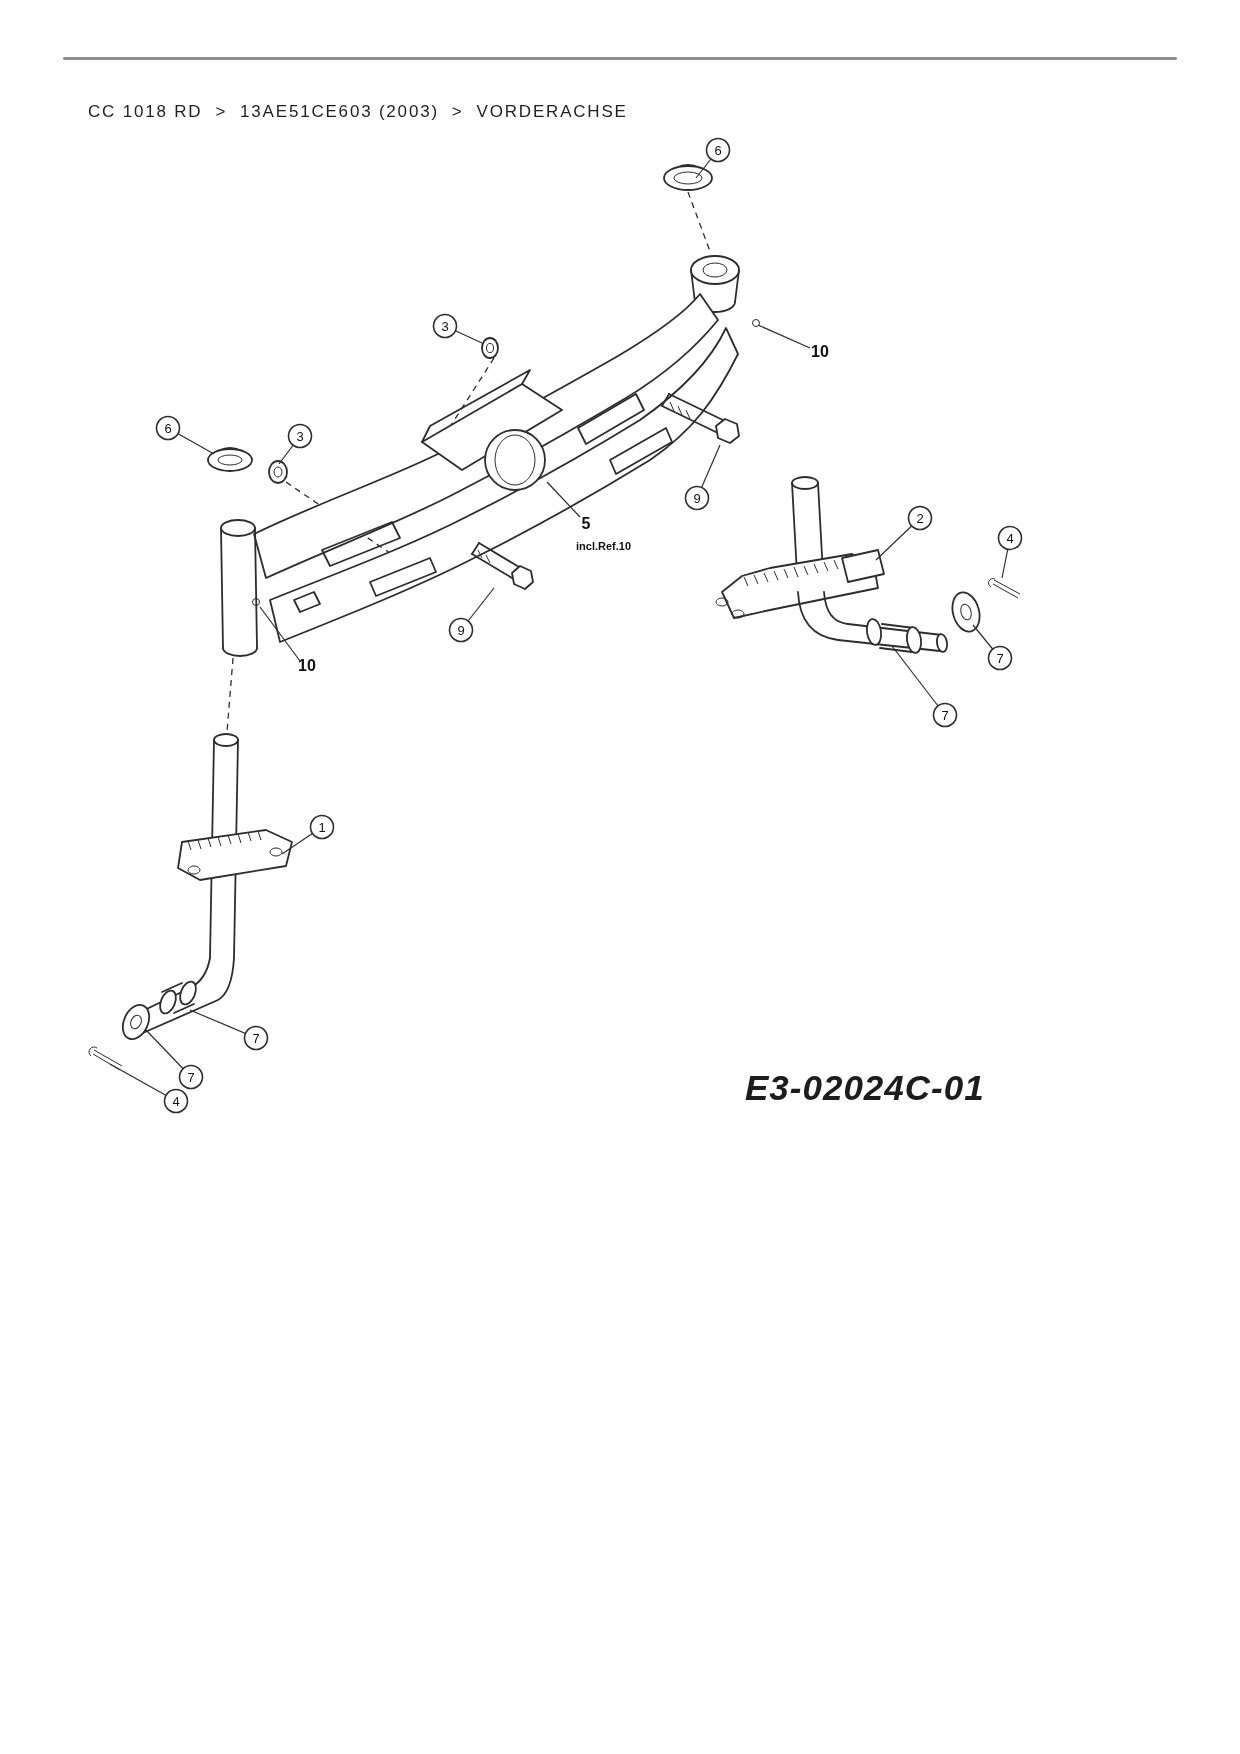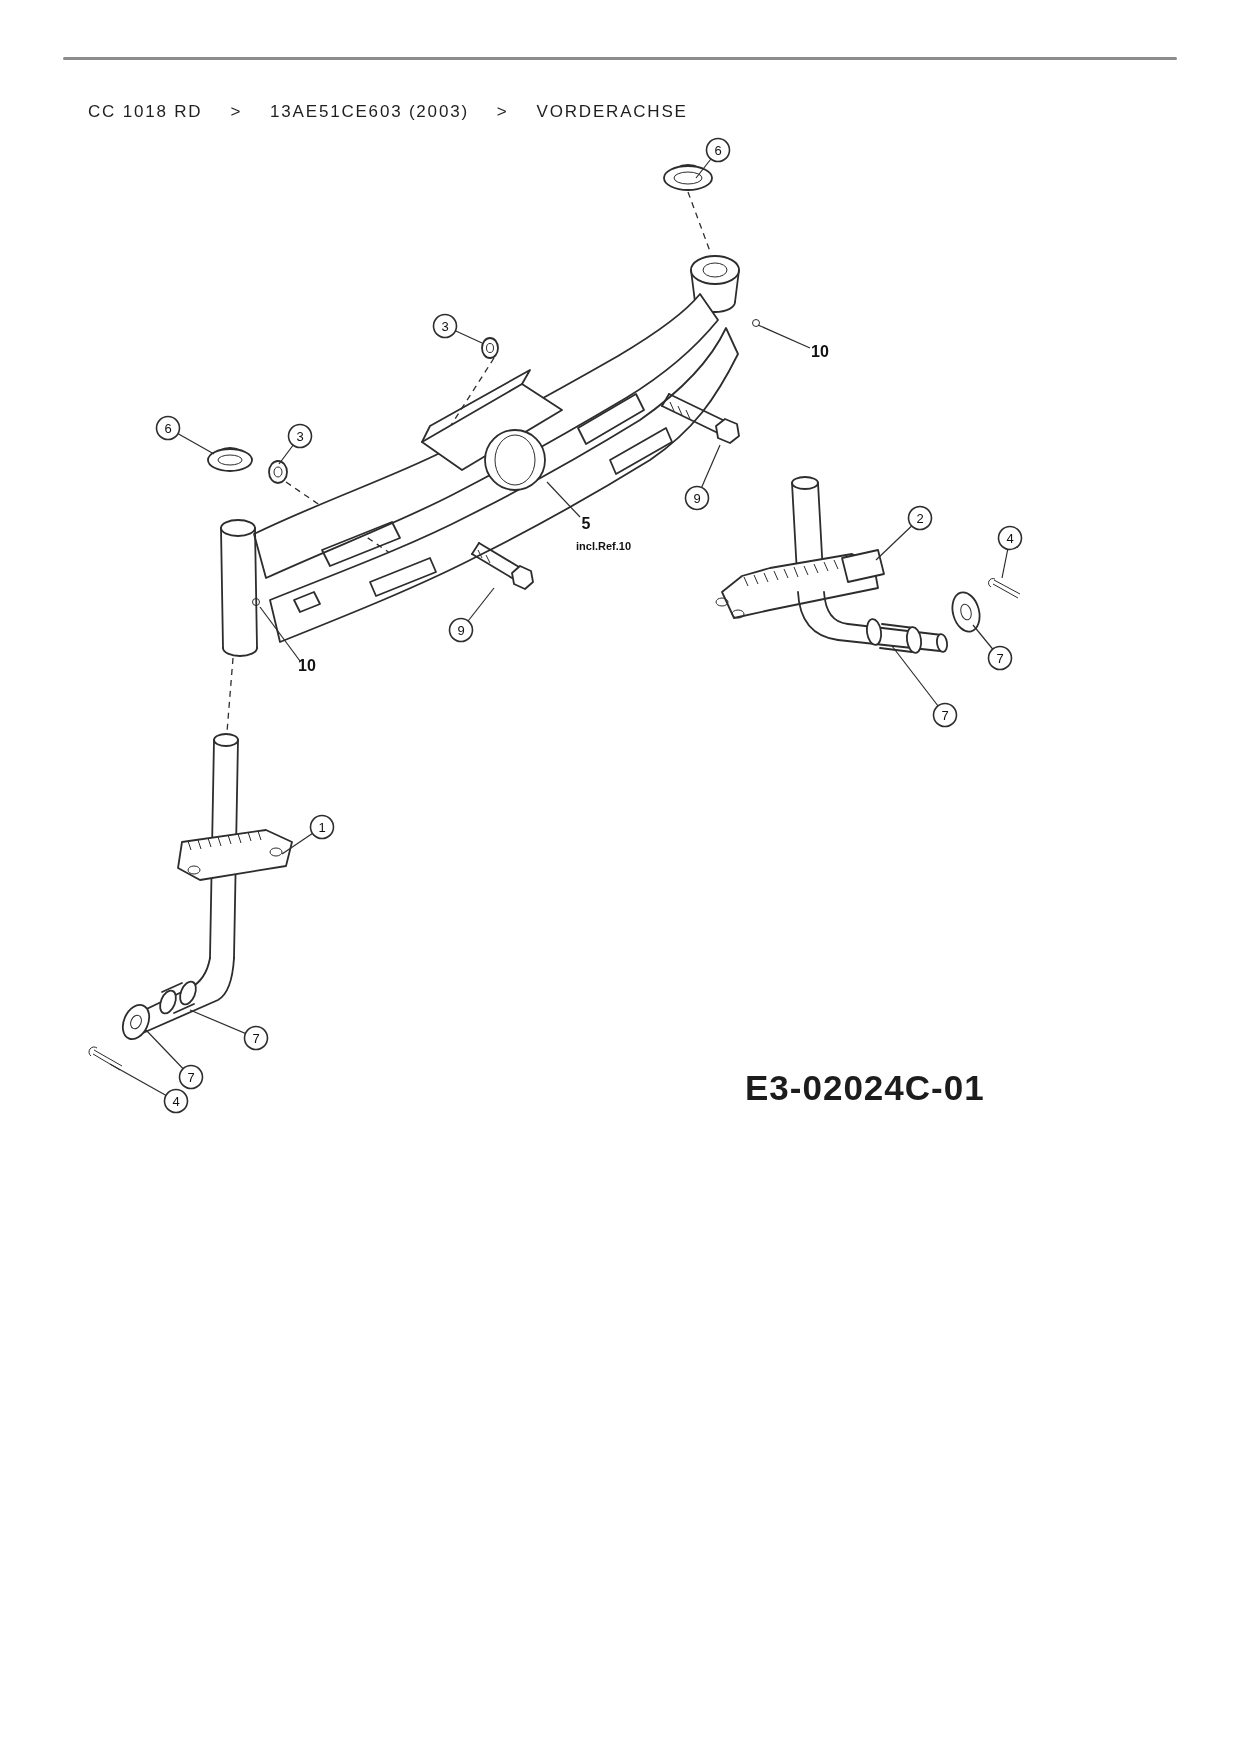--- a/index.html
+++ b/index.html
@@ -1,24 +1,24 @@
 <!DOCTYPE html>
 <html><head>
 <meta charset="utf-8">
 <style>
   html,body{margin:0;padding:0;background:#ffffff;}
   body{width:1240px;height:1754px;font-family:"Liberation Sans",sans-serif;position:relative;}
   .page{position:relative;width:1240px;height:1754px;background:#fff;overflow:hidden;}
   .top-rule{position:absolute;left:63px;top:57px;width:1114px;height:3px;background:#8c8c8c;border-radius:2px;}
-  .breadcrumb{position:absolute;left:88px;top:102px;font-size:17px;letter-spacing:1.8px;color:#1f1f1f;display:flex;gap:28px;align-items:baseline;white-space:nowrap;}
+  .breadcrumb{position:absolute;left:88px;top:102px;font-size:17px;letter-spacing:1.8px;color:#1f1f1f;display:flex;gap:13px;align-items:baseline;white-space:nowrap;}
   .breadcrumb a{color:#1f1f1f;text-decoration:none;cursor:pointer;}
   .breadcrumb .sep{color:#1f1f1f;}
   .diagram{position:absolute;left:70px;top:130px;width:1000px;height:1040px;}
   .diagram svg{position:absolute;left:0;top:0;}
-  .code{position:absolute;left:675px;top:938px;font-size:35px;font-weight:700;color:#1c1c1c;letter-spacing:1px;font-family:"Liberation Sans",sans-serif;}
+  .code{position:absolute;left:675px;top:938px;font-size:35px;font-weight:700;color:#1c1c1c;letter-spacing:1px;font-family:"Liberation Sans",sans-serif;font-style:italic;}
   .leader{stroke:#2d2d2d;stroke-width:1.2;}
   .callout-circle{fill:#ffffff;stroke:#2d2d2d;stroke-width:1.6;}
   .callout-num{font-size:13px;fill:#111;text-anchor:middle;font-family:"Liberation Sans",sans-serif;}
   .plain-num{font-size:16px;font-weight:700;fill:#111;text-anchor:middle;font-family:"Liberation Sans",sans-serif;}
   .plain-sub{font-size:11px;font-weight:700;fill:#111;font-family:"Liberation Sans",sans-serif;}
   .ink{stroke:#2d2d2d;fill:none;stroke-width:1.8;stroke-linejoin:round;stroke-linecap:round;}
   .ink-fill{stroke:#2d2d2d;fill:#ffffff;stroke-width:1.8;stroke-linejoin:round;}
   .dash{stroke:#2d2d2d;stroke-width:1.3;stroke-dasharray:6 5;fill:none;}
   .thin{stroke:#2d2d2d;stroke-width:1;fill:none;}
 </style>

